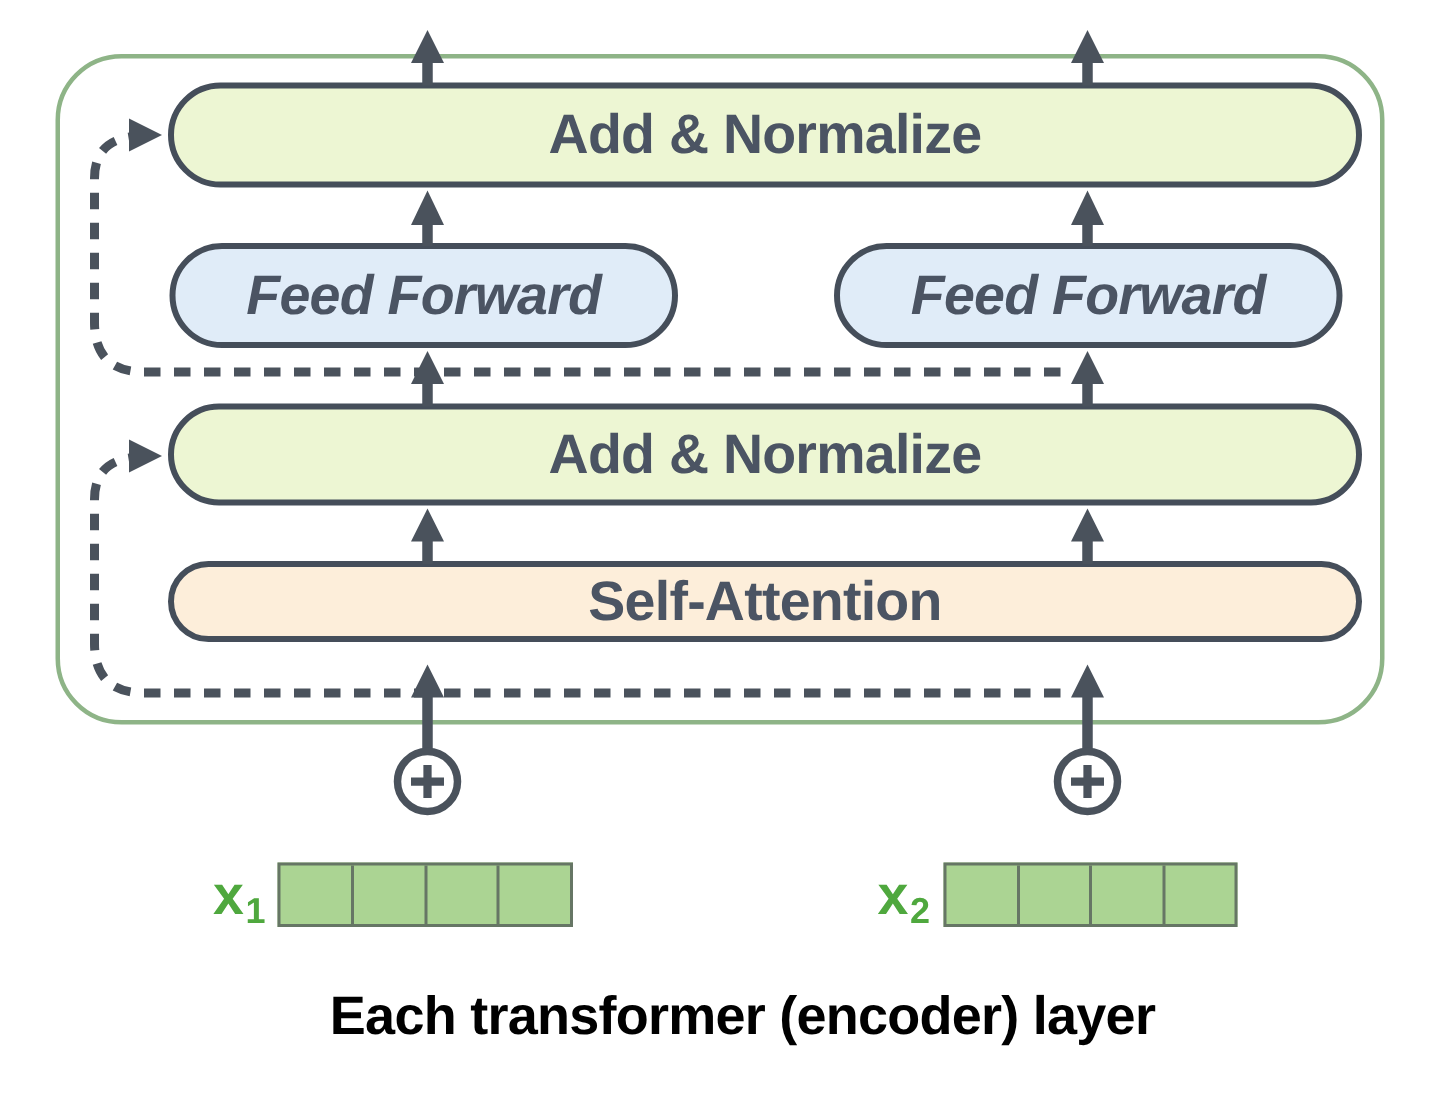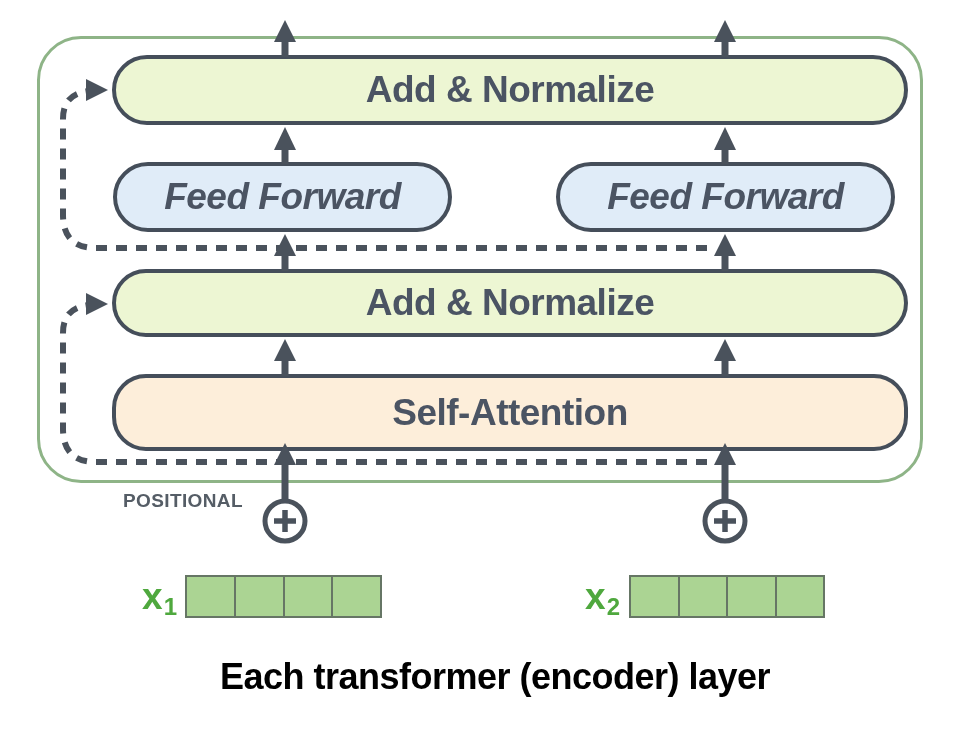--- a/index.html
+++ b/index.html
@@ -25,21 +25,21 @@
     font-size:37px;font-weight:bold;letter-spacing:-0.5px;
     z-index:1;
   }
   .an{background:var(--add-normalize-fill,#edf6d3);}
   .ff{background:var(--feed-forward-fill,#e0ecf8);font-style:italic;}
   .sa{background:var(--self-attention-fill,#fdeeda);}
   #an-top{left:112px;top:55px;width:796px;height:70px;border-radius:35px;}
   #ff-left{left:113px;top:162px;width:339px;height:70px;border-radius:35px;}
   #ff-right{left:556px;top:162px;width:339px;height:70px;border-radius:35px;}
   #an-mid{left:112px;top:269px;width:796px;height:68px;border-radius:34px;}
-  #sa-box{left:112px;top:374px;width:796px;height:77px;border-radius:34px;text-align:right;}
+  #sa-box{left:112px;top:374px;width:796px;height:54px;border-radius:34px;text-align:right;}
 
   
   .posenc{
     left:100px;top:489px;width:143px;text-align:right;
     font-size:19px;line-height:24px;font-weight:bold;letter-spacing:0.4px;
     color:var(--pos-enc-text,#555d66);z-index:2;
   }
 
   
   .xlabel{
@@ -92,21 +92,20 @@
   <span>Feed Forward</span>
 </div>
 <div class="abs box an" id="an-mid">
   <span>Add &amp; Normalize</span>
 </div>
 <div class="abs box sa" id="sa-box">
   <span>Self-Attention</span>
 </div>
 
 <div class="abs posenc">
-  <div>POSITIONAL</div>
 </div>
 
 <div class="abs xlabel" id="x1-label"><span>x</span><span class="subn">1</span></div>
 <div class="abs xlabel" id="x2-label"><span>x</span><span class="subn">2</span></div>
 
 <div class="abs vector" id="v1">
     <div class="cell"></div>
     <div class="cell"></div>
     <div class="cell"></div>
     <div class="cell"></div>

